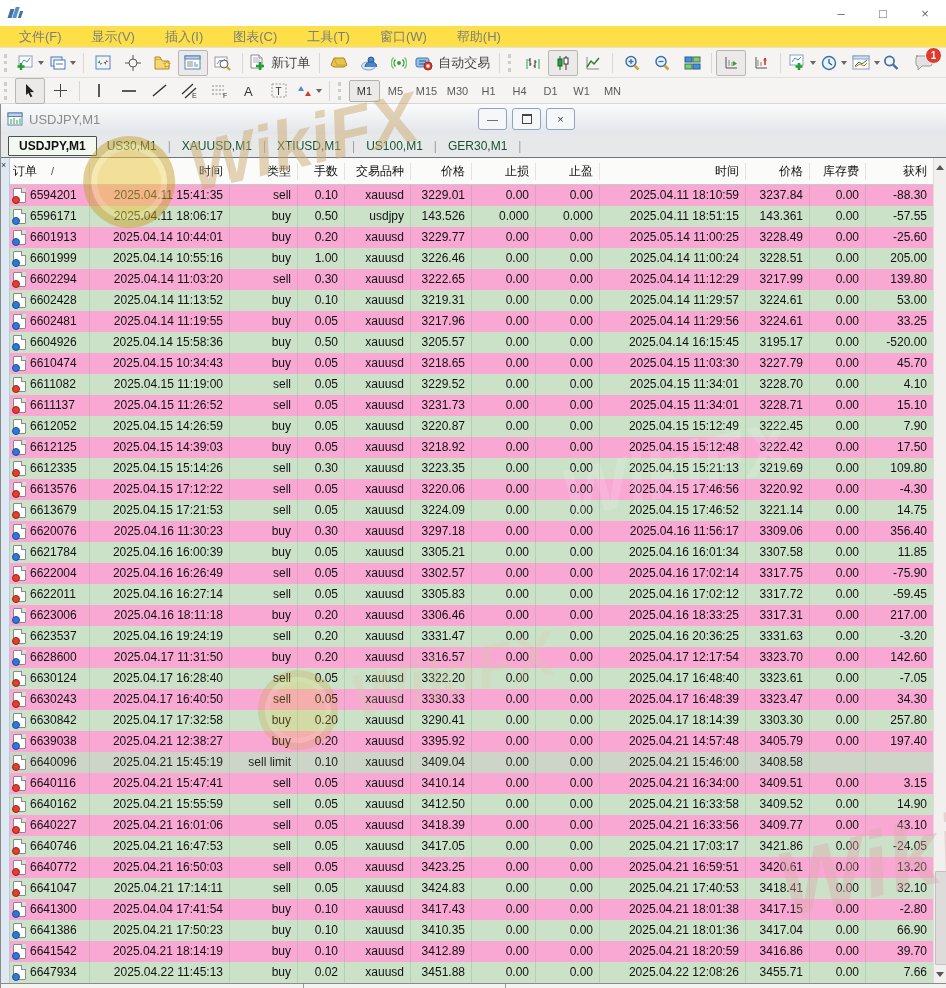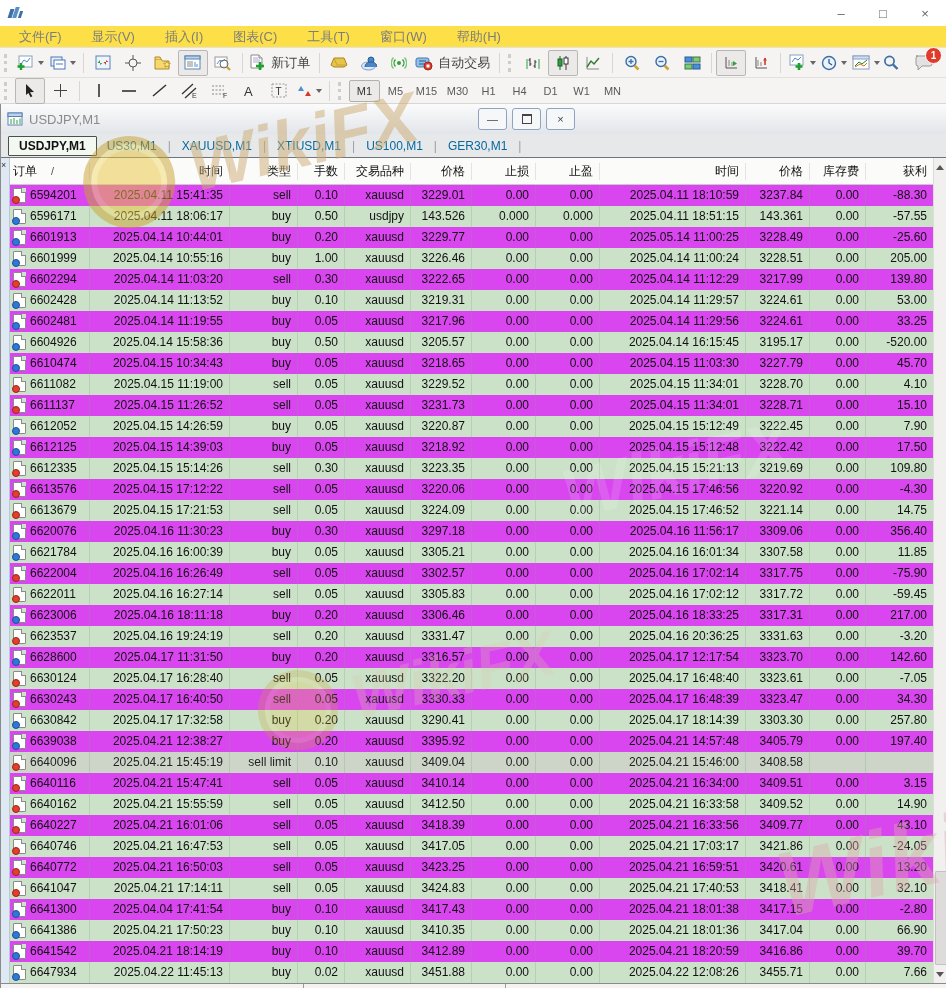--- a/index.html
+++ b/index.html
@@ -47,33 +47,33 @@
            background:linear-gradient(#fbfbfc,#e2e5e9);border-bottom:1px solid #9aa3ad;
            display:flex;align-items:center}
   .cap-title{font-size:13px;color:#8a8a8a;margin-left:6px}
   .cap-buttons{position:absolute;left:478px;top:4px;display:flex;gap:5px}
   .cap-btn{width:27px;height:20px;background:#f6f7f9;border:1px solid #8fa3c0;border-radius:3px;
            display:flex;align-items:center;justify-content:center;font-size:11px;color:#444}
   .cap-btn .restore-sq{width:8px;height:7px;border:1px solid #444;border-top-width:2px}
   
   .tabstrip{position:absolute;left:0;top:134px;width:946px;height:24px;background:#e6e8ea;
             border-bottom:1px solid #70757b;display:flex;align-items:center;padding-left:8px;box-sizing:border-box}
-  .tab{font-size:12px;color:#0369a1;padding:2px 10px;white-space:nowrap}
+  .tab{font-size:12px;color:#14532d;padding:2px 10px;white-space:nowrap}
   .tab.active{background:#f3f8f1;border:1px solid #49524a;color:#111;font-weight:bold;border-radius:1px}
   .tab-sep{color:#9aa0a7;font-size:12px;padding:0 1px}
   
   .left-strip{position:absolute;left:0;top:158px;width:10px;height:825px;background:#dfe9f4;
               border-right:1px solid #bac7d6;box-sizing:border-box}
   .panel-close{position:absolute;left:1px;top:160px;font-size:9px;color:#333;line-height:10px}
   .thead{position:absolute;left:10px;top:158px;width:923px;height:27px;background:#fbfbfa;
          border-bottom:1px solid #c9c9c9;display:flex;font-size:12px;color:#111;align-items:center;box-sizing:border-box}
   .thead .cell{border-right:1px solid #e3e3e1}
   .rows{position:absolute;left:10px;top:185px;width:923px;height:798px;overflow:hidden}
   .trow{display:flex;height:21px;line-height:21px;font-size:12px;color:#111}
-  .trow.even{background:#d946ef}
+  .trow.even{background:#f9a8d4}
   .trow.odd{background:#cbe2c9}
   .trow.canceled{background:#cdd5c9;color:#222}
   .cell{box-sizing:border-box;padding-right:6px;text-align:right;white-space:nowrap;overflow:hidden}
   .trow .cell{border-right:1px solid rgba(130,160,130,.28)}
   .c0{width:80px;text-align:left;padding-left:3px;display:flex;align-items:center;gap:4px}
   .c1{width:140px}.c2{width:68px}.c3{width:47px}.c4{width:66px}.c5{width:61px}
   .c6{width:64px}.c7{width:64px}.c8{width:146px}.c9{width:64px}.c10{width:56px}
   .c11{width:67px;border-right:none!important}
   .sort-mark{color:#555;margin-left:10px;font-size:11px}
   .doc{width:11px;height:13px;background:#fff;border:1px solid #8a8a8a;position:relative;flex:none;border-radius:1px}

